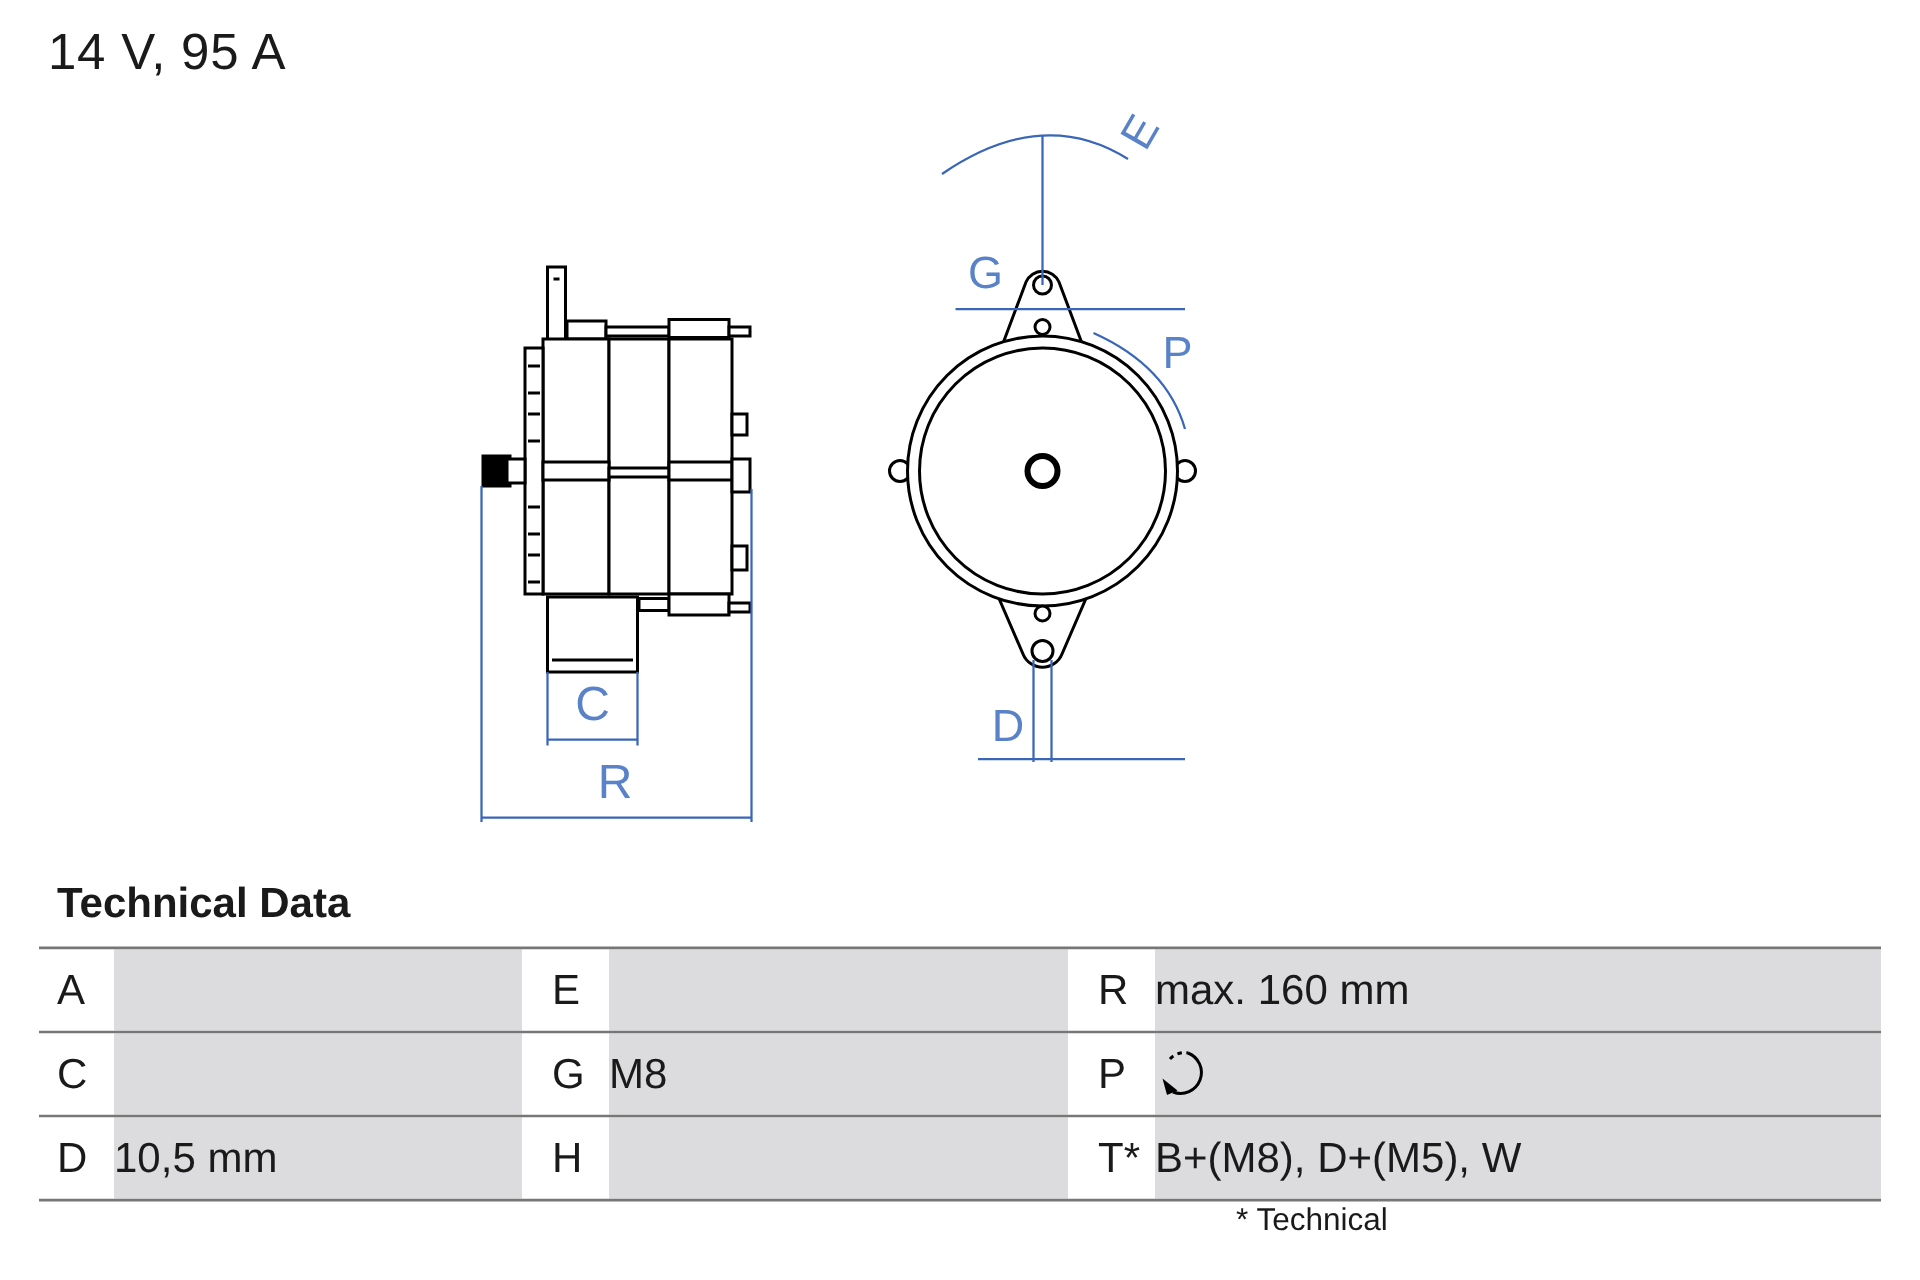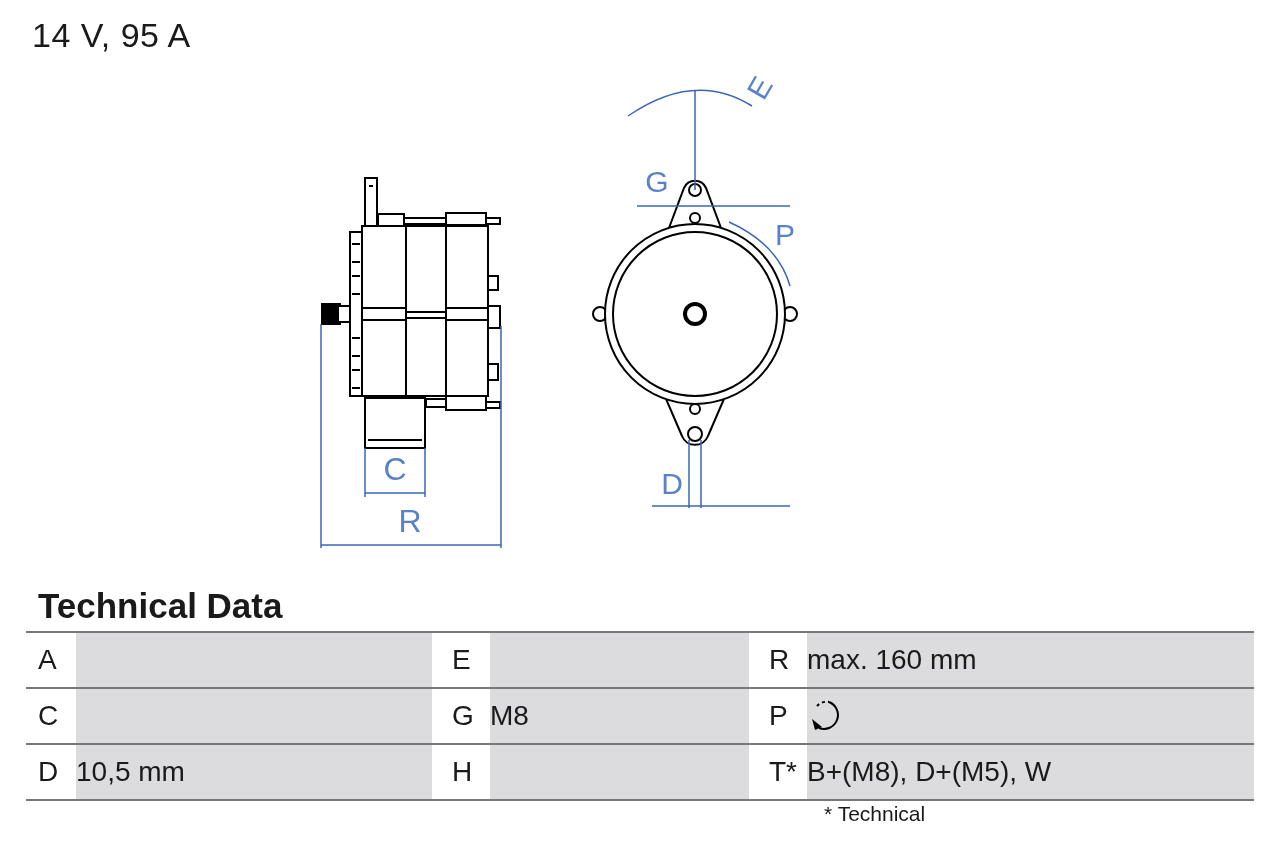--- a/index.html
+++ b/index.html
@@ -1,26 +1,26 @@
 <!DOCTYPE html>
 <html><head>
 <meta charset="utf-8">
 <style>
   html, body { margin: 0; padding: 0; background: #ffffff; }
   body { width: 1280px; height: 853px; position: relative; overflow: hidden;
          font-family: "Liberation Sans", "DejaVu Sans", sans-serif; color: #1a1a1a; }
   .title { position: absolute; left: 32px; top: 16px; font-size: 34px; font-weight: 400; letter-spacing: 0.5px; }
   .drawing { position: absolute; left: 0; top: 0; width: 1280px; height: 580px; }
-  .section-title { position: absolute; left: 38px; top: 586px; font-size: 35px; font-weight: 700; }
+  .section-title { position: absolute; left: 38px; top: 586px; font-size: 28px; font-weight: 700; }
   .table { position: absolute; left: 26px; top: 631px; width: 1228px; border-top: 2px solid #777; }
   .row { display: flex; height: 54px; border-bottom: 2px solid #777; }
   .cell-key { width: 50px; background: #fff; font-size: 28px; line-height: 54px; padding-left: 12px; box-sizing: border-box; }
   .cell-val { background: #dcdcde; font-size: 28px; line-height: 54px; box-sizing: border-box; }
-  .c1k { width: 50px; } .c1v { width: 356px; }
-  .c2k { width: 58px; padding-left: 20px; } .c2v { width: 259px; }
+  .c1k { width: 50px; } .c1v { width: 272px; }
+  .c2k { width: 58px; padding-left: 20px; } .c2v { width: 306px; }
   .c3k { width: 58px; padding-left: 20px; } .c3v { flex: 1; }
   .footnote { position: absolute; left: 824px; top: 802px; font-size: 21px; }
   .rot-icon { display: inline-block; vertical-align: middle; margin-top: -6px; }
 </style>
 </head>
 <body>
 
 <div class="title">14 V, 95 A</div>
 
 <svg class="drawing" viewBox="0 0 1280 580" xmlns="http://www.w3.org/2000/svg">

